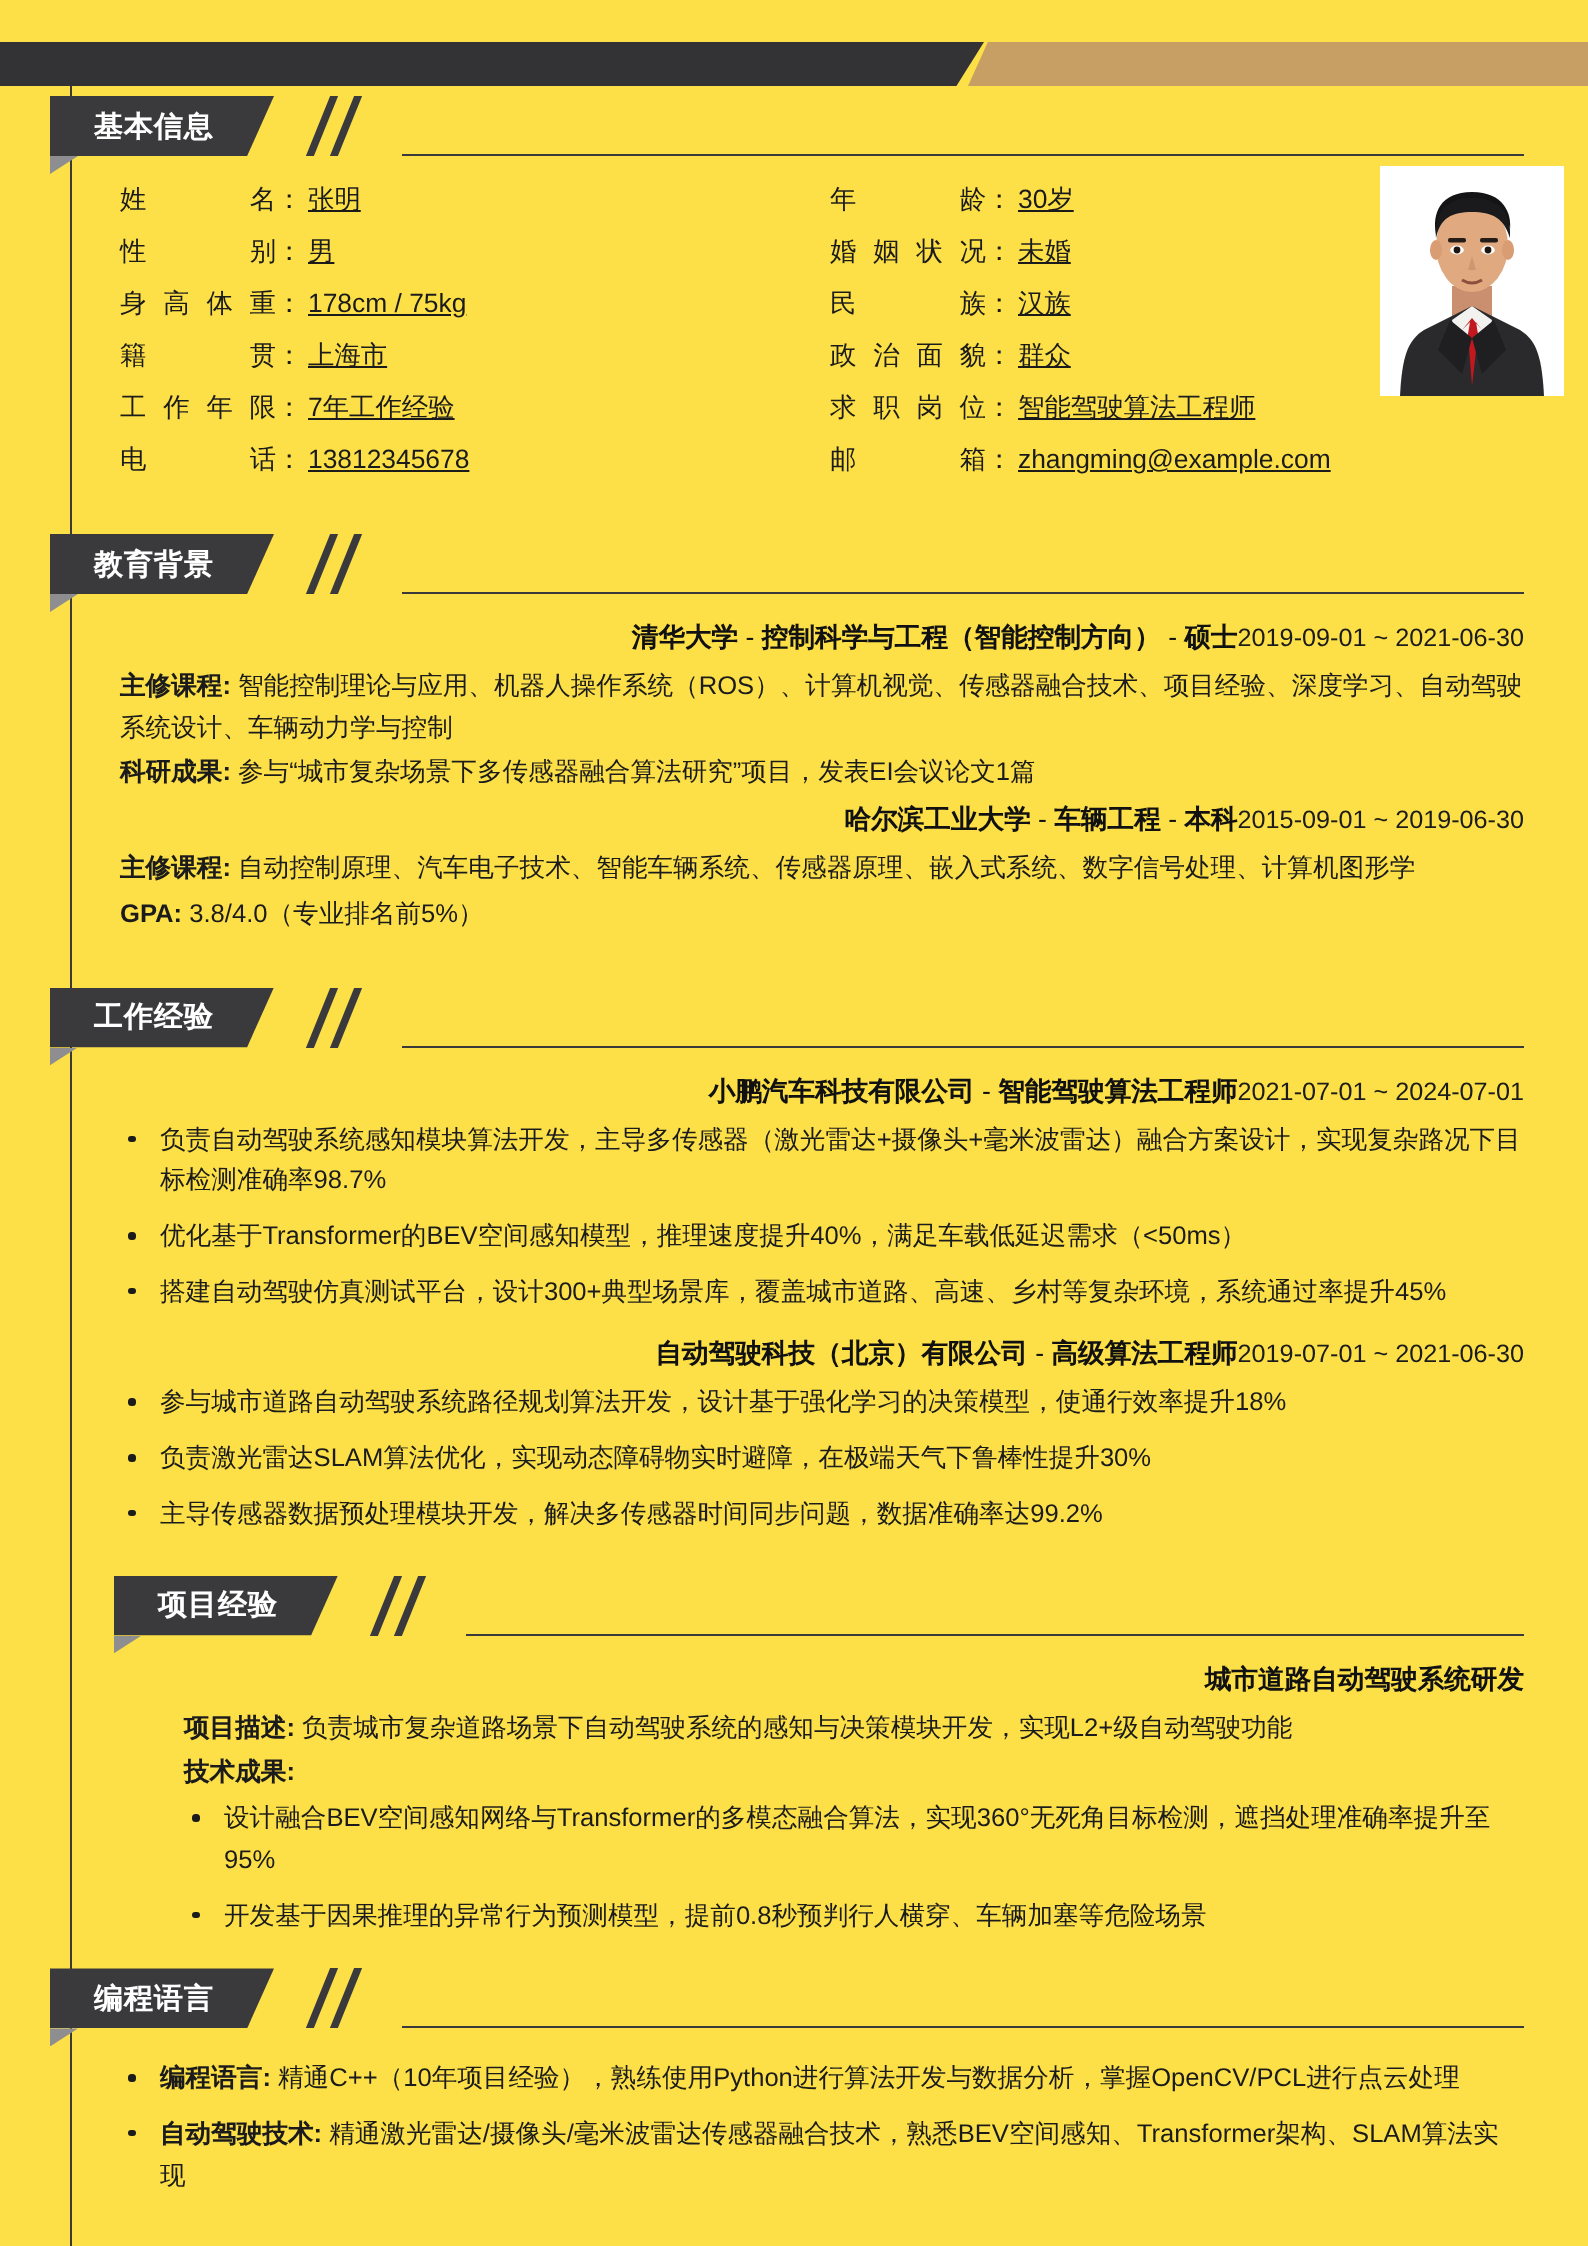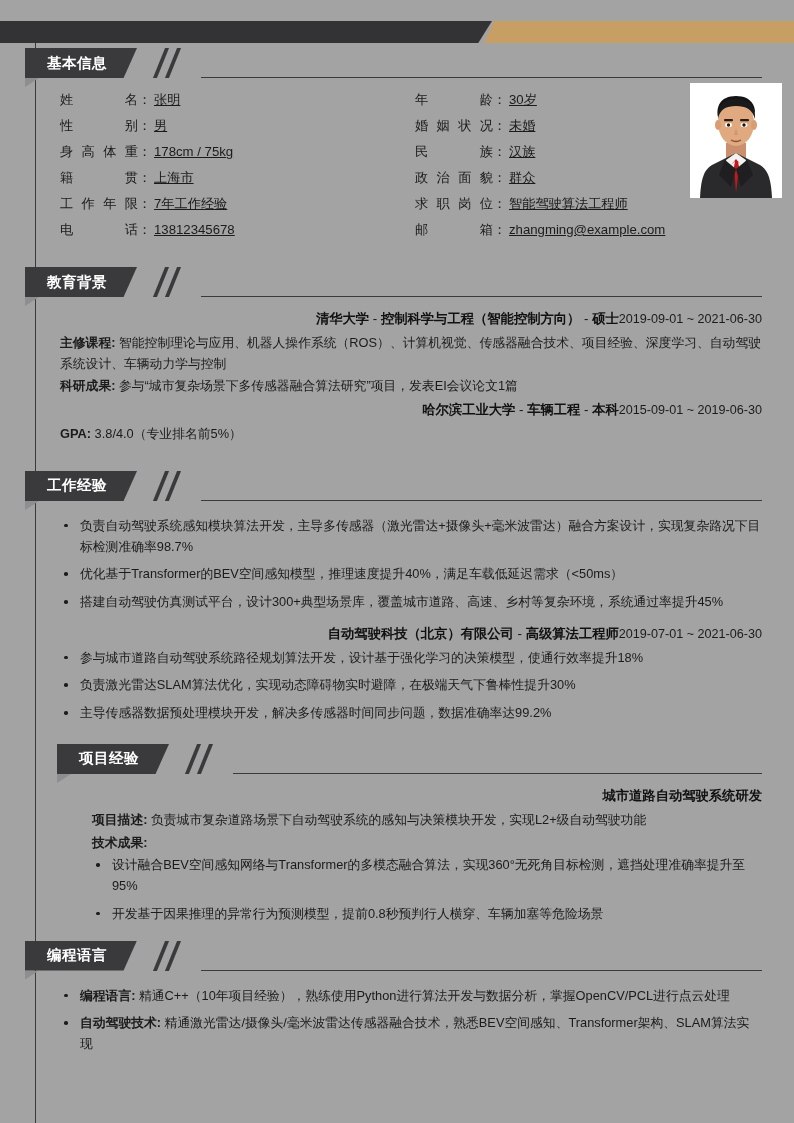--- a/index.html
+++ b/index.html
@@ -4,21 +4,21 @@
 <style>
   * { box-sizing: border-box; margin: 0; padding: 0; }
   html, body {
     width: 794px; height: 1123px;
     background: #d8d8d8;
     font-family: "Liberation Sans", "DejaVu Sans", sans-serif;
   }
   .page {
     position: relative;
     width: 794px; height: 1123px;
-    background: #a3a3a3;
+    background: #fde047;
     overflow: hidden;
   }
 
   
   .banner {
     position: absolute;
     left: 0; top: 21px;
     width: 794px; height: 22px;
   }
   .banner-dark {
@@ -380,20 +380,23 @@
       </div>
 
       <div class="entry" style="margin-top:4px;">
         <div class="entry-head">
           <div class="entry-title">
             <span>哈尔滨工业大学</span><span class="sep"> - </span><span>车辆工程</span><span class="sep"> - </span><span>本科</span>
           </div>
           <div class="entry-date">2015-09-01 ~ 2019-06-30</div>
         </div>
         <div class="kv-line">
+          <span class="kv-key">主修课程:</span><span> 自动控制原理、汽车电子技术、智能车辆系统、传感器原理、嵌入式系统、数字信号处理、计算机图形学</span>
+        </div>
+        <div class="kv-line">
           <span class="kv-key">GPA:</span><span> 3.8/4.0（专业排名前5%）</span>
         </div>
       </div>
     </div>
   </div>
 
   <div class="section" style="margin-top:26px;">
     <div class="sec-head">
       <div class="sec-tab">
         <span class="sec-tab-title">工作经验</span>
@@ -401,20 +404,26 @@
       <div class="sec-stripes" style="left:128px;">
         <span class="s s1"></span>
           <span class="s s2"></span>
       </div>
       <div class="sec-shadow"></div>
       <div class="sec-rule" style="left:176px; right:32px;"></div>
     </div>
 
     <div class="sec-body">
       <div class="entry">
+        <div class="entry-head">
+          <div class="entry-title">
+            <span>小鹏汽车科技有限公司</span><span class="sep"> - </span><span>智能驾驶算法工程师</span>
+          </div>
+          <div class="entry-date">2021-07-01 ~ 2024-07-01</div>
+        </div>
         <ul class="bullets">
           <li>负责自动驾驶系统感知模块算法开发，主导多传感器（激光雷达+摄像头+毫米波雷达）融合方案设计，实现复杂路况下目标检测准确率98.7%</li>
           <li>优化基于Transformer的BEV空间感知模型，推理速度提升40%，满足车载低延迟需求（&lt;50ms）</li>
           <li>搭建自动驾驶仿真测试平台，设计300+典型场景库，覆盖城市道路、高速、乡村等复杂环境，系统通过率提升45%</li>
         </ul>
       </div>
 
       <div class="entry" style="margin-top:12px;">
         <div class="entry-head">
           <div class="entry-title">

